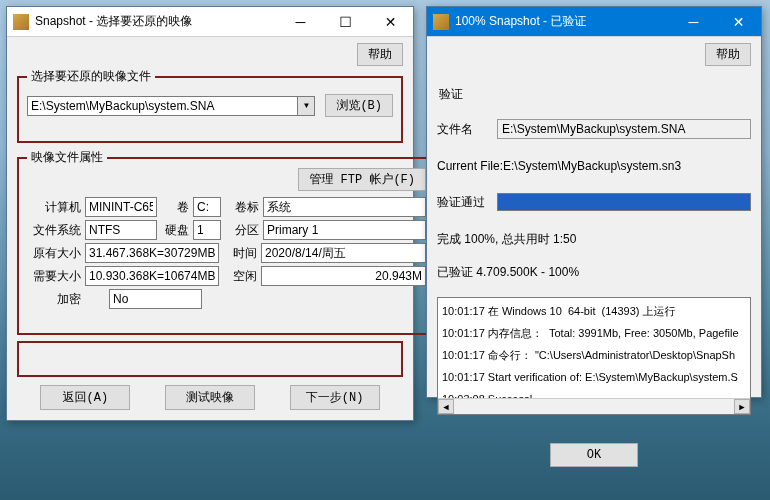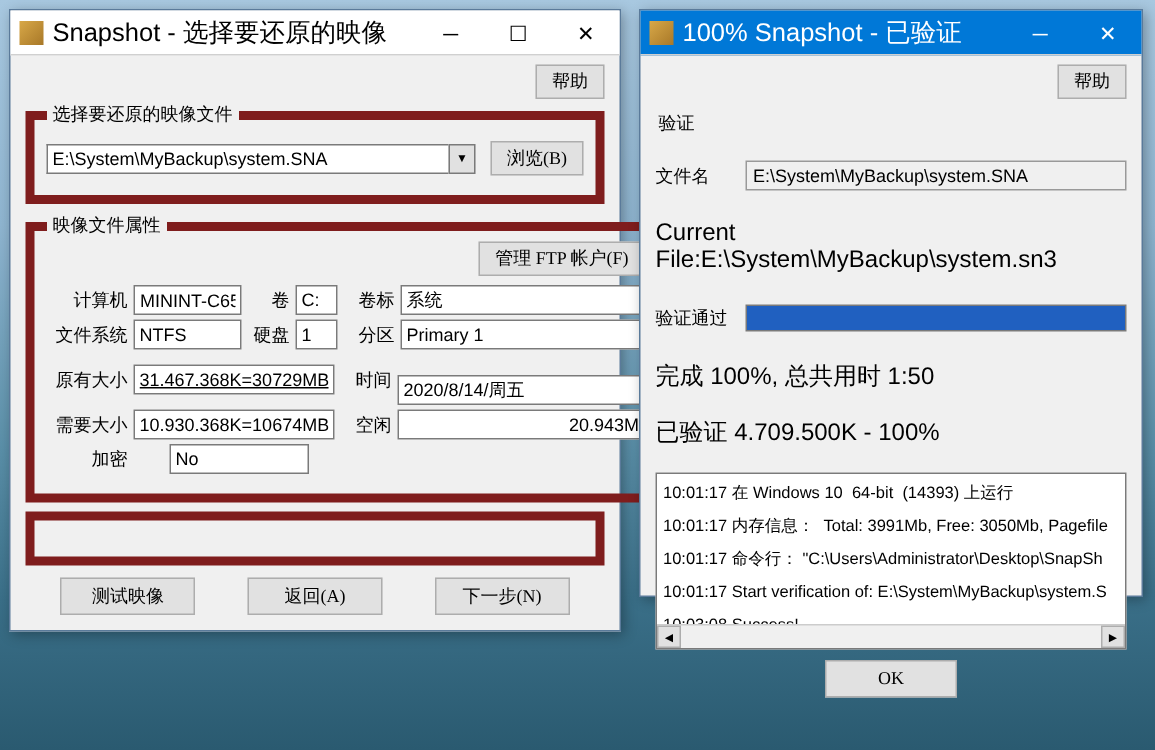--- a/index.html
+++ b/index.html
@@ -26,43 +26,43 @@
   padding-left: 6px;
   border-bottom: 1px solid #d0d0d0;
 }
 .titlebar.blue { background: #0078d7; color: #fff; }
 .titlebar .icon {
   width: 16px; height: 16px;
   background: linear-gradient(135deg,#d8a848,#a87828);
   margin-right: 6px;
   display: inline-block;
 }
-.titlebar .title { flex: 1; font-size: 17px; }
+.titlebar .title { flex: 1; font-size: 12px; }
 .titlebar .controls { display: flex; }
 .titlebar .ctrl {
   width: 45px; height: 29px;
   display: flex; align-items: center; justify-content: center;
   font-family: Arial; font-size: 14px;
   cursor: default;
 }
 .titlebar.blue .ctrl { color:#fff; }
 .content { padding: 6px 10px 10px 10px; }
 .helprow { display:flex; justify-content:flex-end; margin-bottom:2px; }
 .btn {
   background:#e1e1e1;
   border:1px solid #adadad;
   padding:2px 10px;
   font-size:12px;
-  font-family:Liberation Serif, serif;
+  font-family:Liberation Mono, monospace;
   cursor:default;
   min-height:21px;
 }
 fieldset {
-  border:6px solid #7f1d1d;
-  padding:6px 8px 10px 8px;
+  border:2px solid #7f1d1d;
+  padding:6px 8px 21px 8px;
   margin-bottom:6px;
 }
 legend { font-size:12px; padding:0 4px; }
 .row { display:flex; align-items:center; margin:3px 0; gap:4px; }
 .lbl { text-align:right; font-size:12px; }
 .inp {
   border:1px solid #7a7a7a;
   background:#fff;
   font-size:12px;
   font-family:inherit;
@@ -75,21 +75,21 @@
 .dropdown .inp { flex:1; border-right:none; }
 .dropdown .arrow {
   width:18px; background:#e1e1e1; border:1px solid #7a7a7a;
   display:flex; align-items:center; justify-content:center;
   font-size:8px;
 }
 .bottom-btns { display:flex; justify-content:space-around; margin-top:8px; padding:0 6px; }
 .bottom-btns .btn { min-width:90px; padding:3px 14px; }
 .w1 { left:6px; top:6px; width:408px; }
 .w2 { left:426px; top:6px; width:336px; height:392px; }
-.section-label { margin:8px 0 4px 2px; }
+.section-label { margin:20px 0 4px 2px; }
 .field-row { display:flex; align-items:center; margin:16px 0; gap:8px; }
 .field-row .flabel { width:52px; }
 .field-row .fval {
   flex:1; border:1px solid #999; background:#f0f0f0;
   padding:2px 4px; font-size:12px; height:20px;
 }
 .progress {
   height:18px; border:1px solid #7a7a7a; background:#fff;
   position:relative; margin:4px 0;
 }
@@ -102,23 +102,23 @@
 }
 .logbox .hscroll {
   position:absolute; bottom:0; left:0; right:0; height:16px;
   background:#f0f0f0; border-top:1px solid #ccc;
   display:flex; justify-content:space-between;
 }
 .logbox .hscroll .sbtn {
   width:16px; background:#e1e1e1; border:1px solid #adadad;
   display:flex; align-items:center; justify-content:center; font-size:9px;
 }
-.okrow { display:flex; justify-content:center; margin-top:7px; }
+.okrow { display:flex; justify-content:center; margin-top:28px; }
 .okrow .btn { min-width:88px; padding:4px 20px; }
-.status-line { margin:16px 0; font-size:16px; }
+.status-line { margin:16px 0; font-size:12px; }
 </style>
 </head>
 <body>
 
 <div class="window w1">
   <div class="titlebar">
     <span class="icon"></span>
     <span class="title">Snapshot - 选择要还原的映像</span>
     <div class="controls">
       <div class="ctrl">─</div>
@@ -156,39 +156,39 @@
       <div class="row">
         <span class="lbl" style="width:54px">文件系统</span>
         <input class="inp" style="width: 72px;" value="NTFS">
         <span class="lbl" style="width:28px">硬盘</span>
         <input class="inp" style="width: 28px;" value="1">
         <span class="lbl" style="width:34px">分区</span>
         <input class="inp" style="flex: 1 1 0%;" value="Primary 1">
       </div>
       <div class="row">
         <span class="lbl" style="width:54px">原有大小</span>
-        <input class="inp" style="width: 134px; text-align: right; text-decoration: underline;" value="31.467.368K=30729MB">
+        <input class="inp" style="width: 134px; text-align: right;" value="31.467.368K=30729MB">
         <span class="lbl" style="width:34px">时间</span>
-        <input class="inp" style="flex: 1 1 0%; margin-top: 14px;" value="2020/8/14/周五">
+        <input class="inp" style="flex: 1 1 0%;" value="2020/8/14/周五">
       </div>
       <div class="row">
         <span class="lbl" style="width:54px">需要大小</span>
         <input class="inp" style="width: 134px; text-align: right;" value="10.930.368K=10674MB">
         <span class="lbl" style="width:34px">空闲</span>
         <input class="inp" style="flex: 1 1 0%; text-align: right;" value="20.943M">
       </div>
       <div class="row">
         <span class="lbl" style="width:54px">加密</span>
         <input class="inp" style="width: 93px; margin-left: 24px;" value="No">
       </div>
     </fieldset>
     <fieldset style="height:36px"></fieldset>
     <div class="bottom-btns">
+      <button class="btn">返回(A)</button>
       <button class="btn">测试映像</button>
-      <button class="btn">返回(A)</button>
       <button class="btn">下一步(N)</button>
     </div>
   </div>
 </div>
 
 <div class="window w2">
   <div class="titlebar blue">
     <span class="icon"></span>
     <span class="title">100% Snapshot - 已验证</span>
     <div class="controls">

